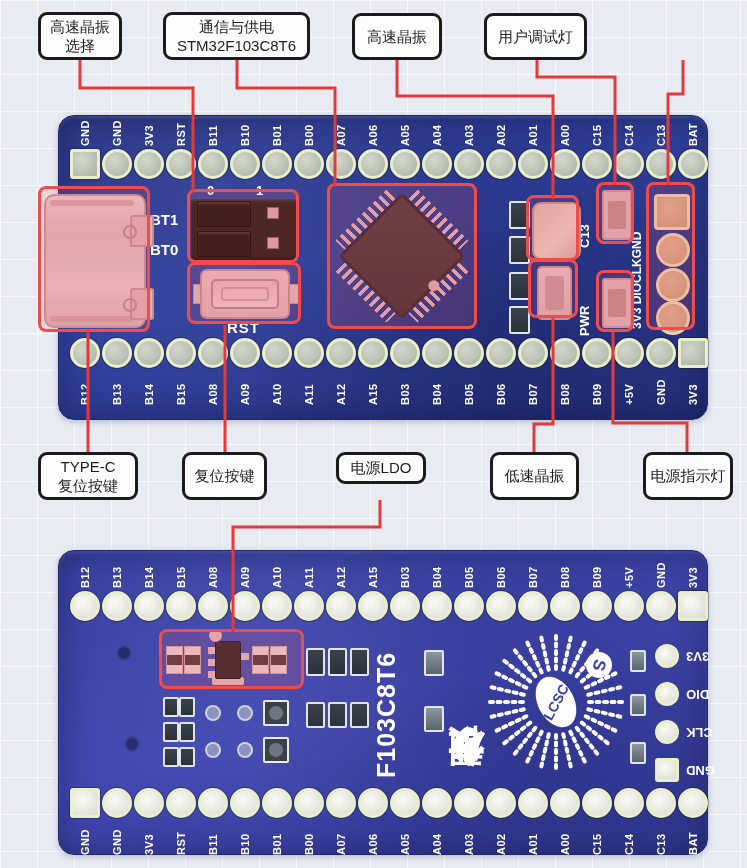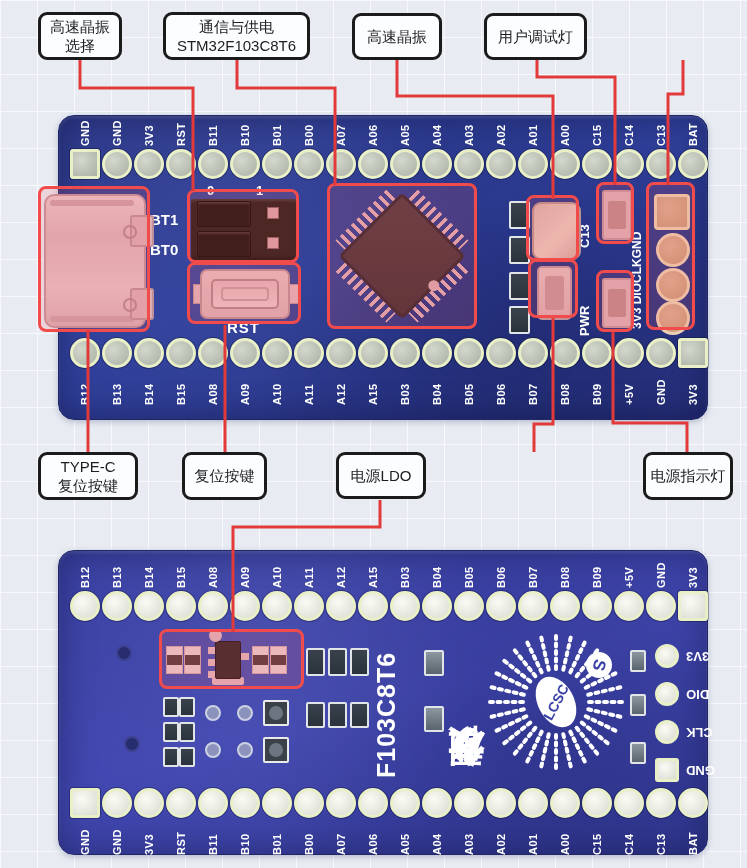--- a/index.html
+++ b/index.html
@@ -653,16 +653,17 @@
 
   <div class="callout" style="left:38px;top:12px;width:84px;height:48px;">高速晶振
 选择</div>
   <div class="callout" style="left:163px;top:12px;width:147px;height:48px;">通信与供电
 STM32F103C8T6</div>
   <div class="callout" style="left:484px;top:13px;width:103px;height:47px;">用户调试灯</div>
   <div class="callout" style="left:352px;top:13px;width:90px;height:47px;">高速晶振</div>
   <div class="callout" style="left:38px;top:452px;width:100px;height:48px;">TYPE-C
 复位按键</div>
   <div class="callout" style="left:182px;top:452px;width:85px;height:48px;">复位按键</div>
-  <div class="callout" style="left:336px;top:452px;width:90px;height:47px;">电源LDO</div>
+  <div class="callout" style="left:336px;top:452px;width:90px;height:32px;">电源LDO</div>
+  <div class="callout" style="left:490px;top:452px;width:89px;height:48px;">低速晶振</div>
   <div class="callout" style="left:643px;top:452px;width:90px;height:48px;">电源指示灯</div>
 
 </div>
 
 </body></html>

